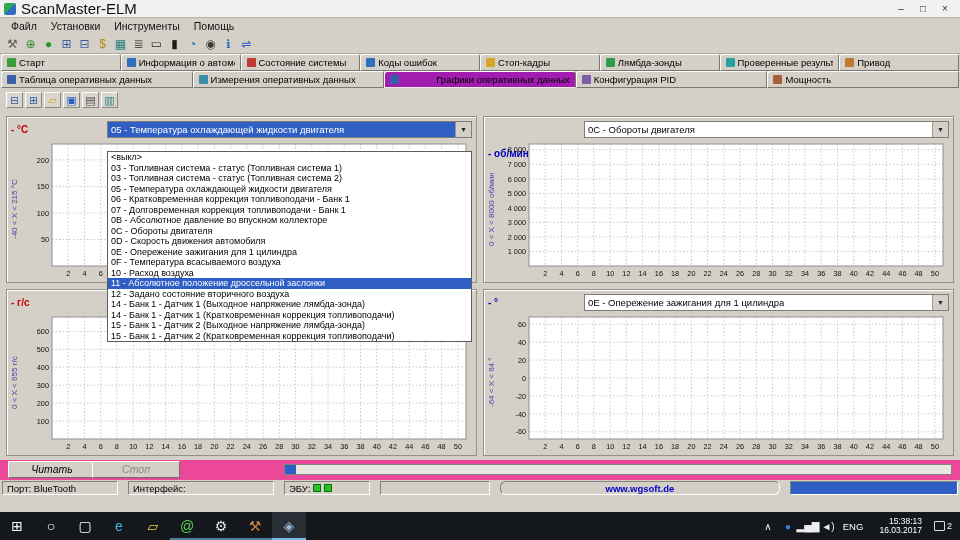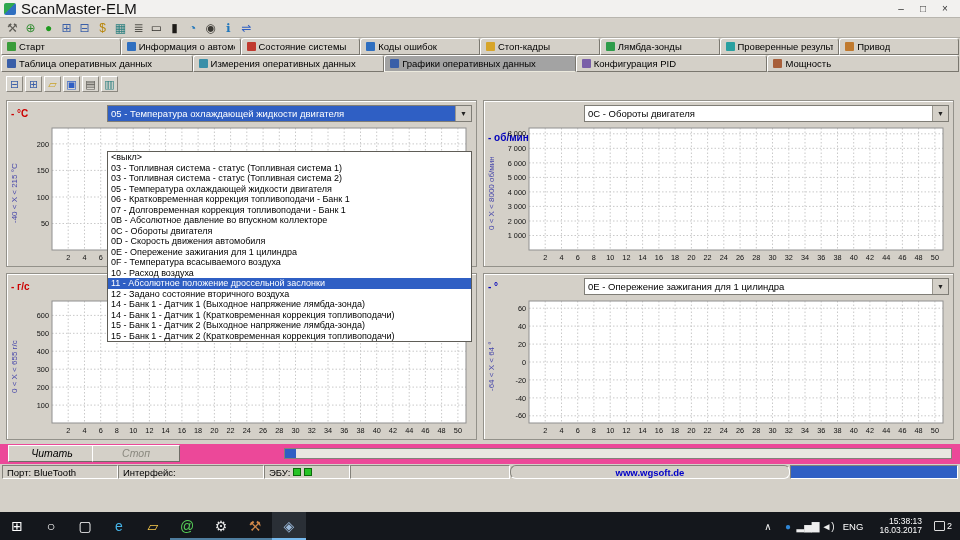--- a/index.html
+++ b/index.html
@@ -32,21 +32,21 @@
   .tbtn.small { font-size:11px; }
   .chart-toolbar { height:24px; display:flex; align-items:center; gap:2px; padding:0 6px; background:#d4d0c8; }
   .chart-toolbar .tbtn { border:1px solid; border-color:#fff #8a877f #8a877f #fff; background:#d9d6cf; }
 
   
   .tabs { height:17px; display:flex; padding:0 1px; background:#d4d0c8; }
   .tab { flex:1; display:flex; align-items:center; gap:3px; padding:0 5px;
     border:1px solid; border-color:#fff #7a776f #7a776f #fff; background:#d4d0c8;
     border-top-left-radius:3px; border-top-right-radius:3px;
     font-size:9.5px; white-space:nowrap; overflow:hidden; }
-  .tab.active { background:#a3a3a3; border-bottom-color:#eceade; }
+  .tab.active { background:#a21caf; border-bottom-color:#eceade;justify-content:space-between; }
   .tabicon { width:9px; height:9px; border-radius:1px; flex:0 0 auto; }
   .tablabel { overflow:hidden; text-overflow:clip; }
 
   
   .section-header { height:16px; display:flex; align-items:center; justify-content:center;
     font-size:10.5px; font-weight:bold; background:#d4d0c8;
     border-top:1px solid #fff; border-bottom:1px solid #a9a69e; }
 
   
   .charts { height:348px; display:grid; grid-template-columns:1fr 1fr;
@@ -77,21 +77,21 @@
   .btn { position:absolute; top:1px; width:88px; height:17px; text-align:center;
     font-size:10.5px; line-height:15px; background:#d4d0c8;
     border:1px solid; border-color:#fff #6f6d66 #6f6d66 #fff; }
   #read-btn { left:8px; }
   #stop-btn { left:92px; color:#8a887f; }
   .progress { position:absolute; left:284px; right:8px; top:4px; height:11px;
     border:1px solid #83817a; background:#e9e7e1; }
   .progress-fill { width:11px; height:100%; background:#2f5fc4; }
 
   
-  .statusbar { height:16px; display:flex; gap:0; padding:1px 2px; background:#d4d0c8; }
+  .statusbar { height:16px; display:flex; gap:10px; padding:1px 2px; background:#d4d0c8; }
   .seg { border:1px solid; border-color:#83817a #fff #fff #83817a;
     font-size:9.5px; display:flex; align-items:center; gap:3px; padding:0 4px;
     white-space:nowrap; overflow:hidden; }
   .seg-port { width:116px; } .seg-if { width:146px; } .seg-ecu { width:86px; }
   .seg-fill { flex:1; } .seg-url { width:280px; justify-content:center;border-radius:6px; }
   .seg-url span { color:#0000c8; font-weight:bold; }
   .seg-blue { width:168px; background:#2f5fc4; }
   .led { width:8px; height:8px; background:#27c427; border:1px solid #0a6a0a; flex:0 0 auto; }
 
   
@@ -118,20 +118,26 @@
   <div class="titlebar">
     <span class="app-icon"></span>
     <span class="title-text">ScanMaster-ELM</span>
     <span class="win-controls">
       <span class="wc">–</span>
       <span class="wc">□</span>
       <span class="wc">×</span>
     </span>
   </div>
 
+  <div class="menubar" id="menu">
+      <span class="menu-item">Файл</span>
+      <span class="menu-item">Установки</span>
+      <span class="menu-item">Инструменты</span>
+      <span class="menu-item">Помощь</span>
+    </div>
 
   <div class="toolbar" id="toolbar">
       <span class="tbtn" style="color: rgb(93, 91, 85);">⚒</span>
       <span class="tbtn" style="color: rgb(46, 139, 46);">⊕</span>
       <span class="tbtn" style="color: rgb(31, 154, 31);">●</span>
       <span class="tbtn" style="color: rgb(58, 95, 168);">⊞</span>
       <span class="tbtn" style="color: rgb(58, 95, 168);">⊟</span>
       <span class="tbtn" style="color: rgb(184, 134, 11);">$</span>
       <span class="tbtn" style="color: rgb(42, 127, 127);">▦</span>
       <span class="tbtn" style="color: rgb(85, 83, 77);">≣</span>

